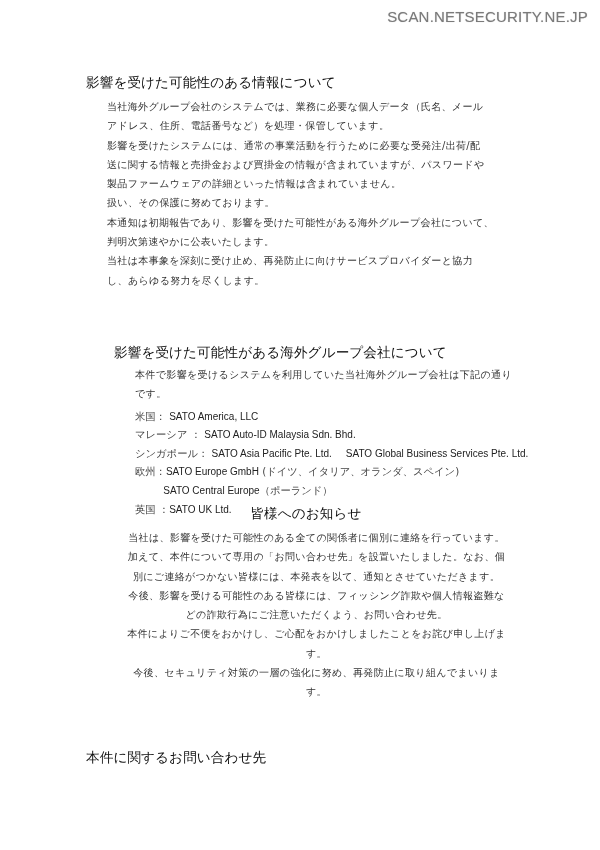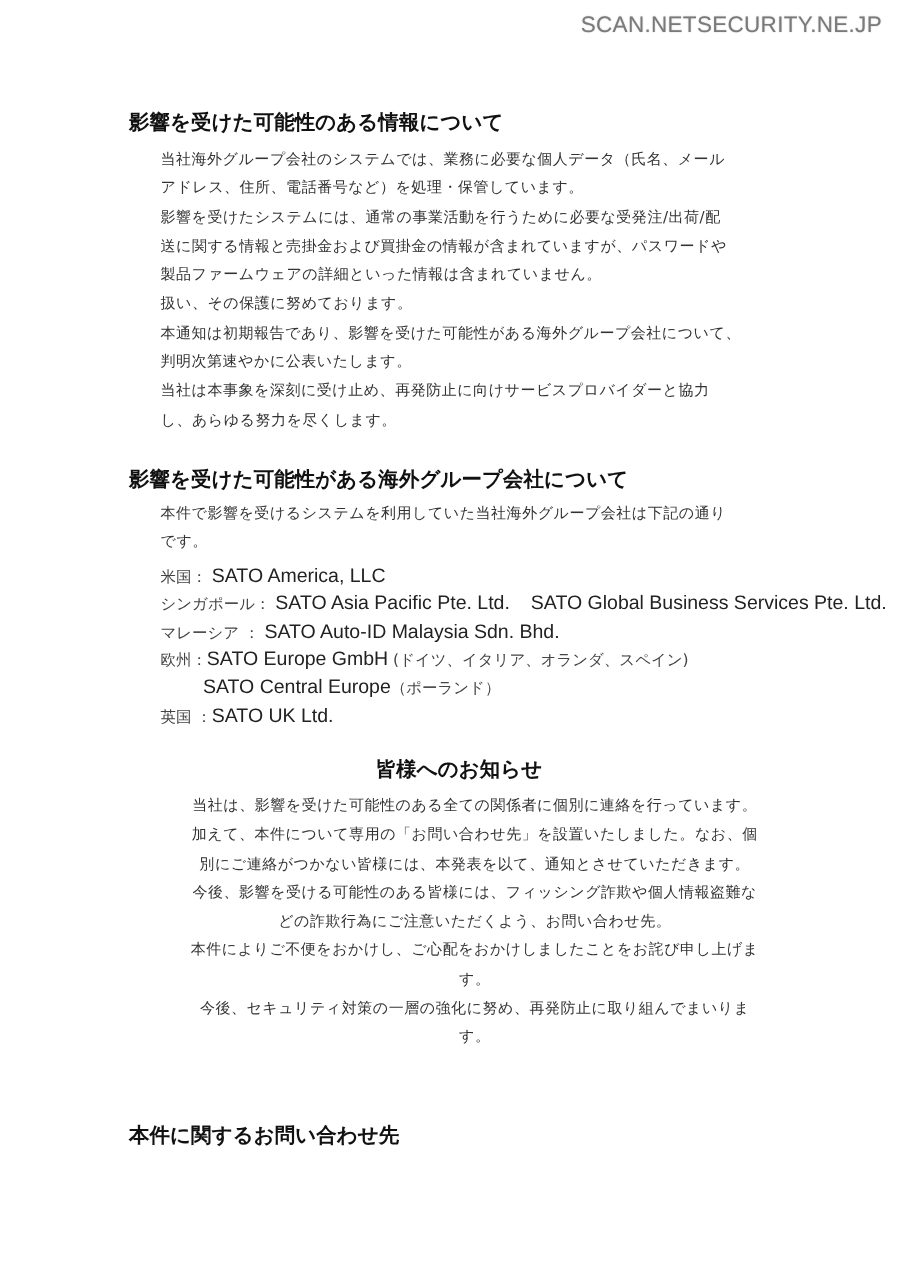--- a/index.html
+++ b/index.html
@@ -1,28 +1,28 @@
 <!DOCTYPE html>
 <html><head>
 <meta charset="utf-8">
 <style>
   html, body { margin: 0; padding: 0; background: #ffffff; }
   body { width: 600px; height: 850px; position: relative; overflow: hidden;
          font-family: "DejaVu Sans", sans-serif; color: #222; }
   .watermark { position: absolute; top: 8px; right: 12px; font-size: 15px; letter-spacing: 0.2px;
                color: #7a7a7a; font-family: "Liberation Sans", sans-serif; text-shadow: 0 0 1px #bbb; }
   .section { position: absolute; left: 86px; width: 440px; }
-  .heading { font-size: 13.6px; font-weight: bold; color: #111; height: 20px; line-height: 20px;
+  .heading { font-size: 13.6px; font-weight: normal; color: #111; height: 20px; line-height: 20px;
              white-space: nowrap; letter-spacing: 0.1px; }
   .body { margin-left: 21px; }
   .line { font-size: 10px; line-height: 19.3px; height: 19.3px; color: #333; white-space: nowrap;
           letter-spacing: 0.35px; }
   .company-line { font-size: 10.3px; line-height: 18.6px; height: 18.6px; color: #333; white-space: nowrap; }
   .company-line .country { color: #444; }
-  .company-line .name { font-family: "Liberation Sans", sans-serif; font-size: 13px; color: #222; }
+  .company-line .name { font-family: "Liberation Sans", sans-serif; font-size: 10px; color: #222; }
   .company-line .indent { display: inline-block; width: 25px; }
   .company-line .gap { display: inline-block; width: 14px; }
 </style>
 </head>
 <body>
 
 <div class="watermark">SCAN.NETSECURITY.NE.JP</div>
 
 <div class="section" style="top:72px;">
   <div class="heading">影響を受けた可能性のある情報について</div>
@@ -33,36 +33,36 @@
     <div class="line">送に関する情報と売掛金および買掛金の情報が含まれていますが、パスワードや</div>
     <div class="line">製品ファームウェアの詳細といった情報は含まれていません。</div>
     <div class="line">扱い、その保護に努めております。</div>
     <div class="line">本通知は初期報告であり、影響を受けた可能性がある海外グループ会社について、</div>
     <div class="line">判明次第速やかに公表いたします。</div>
     <div class="line">当社は本事象を深刻に受け止め、再発防止に向けサービスプロバイダーと協力</div>
     <div class="line">し、あらゆる努力を尽くします。</div>
   </div>
 </div>
 
-<div class="section" style="top:310px;">
+<div class="section" style="top:342px;margin-left:28px;">
   <div class="heading">影響を受けた可能性がある海外グループ会社について</div>
   <div class="body" style="margin-top:3px;">
     <div class="line">本件で影響を受けるシステムを利用していた当社海外グループ会社は下記の通り</div>
     <div class="line">です。</div>
     <div class="company-line" style="margin-top:3px;">
       <span class="country">米国：</span>
       <span class="name">SATO America, LLC</span>
     </div>
     <div class="company-line">
+      <span class="country">マレーシア ：</span>
+      <span class="name">SATO Auto-ID Malaysia Sdn. Bhd.</span>
+    </div>
+    <div class="company-line">
       <span class="country">シンガポール：</span>
       <span class="name">SATO Asia Pacific Pte. Ltd.</span><span class="gap"></span><span class="name">SATO Global Business Services Pte. Ltd.</span>
-    </div>
-    <div class="company-line">
-      <span class="country">マレーシア ：</span>
-      <span class="name">SATO Auto-ID Malaysia Sdn. Bhd.</span>
     </div>
     <div class="company-line">
       <span class="country">欧州：</span><span class="name">SATO Europe GmbH</span>
       <span class="country">(ドイツ、イタリア、オランダ、スペイン)</span>
     </div>
     <div class="company-line">
       <span class="indent"></span><span class="country"></span>
       <span class="name">SATO Central Europe</span><span class="country">（ポーランド）</span>
     </div>
     <div class="company-line">

